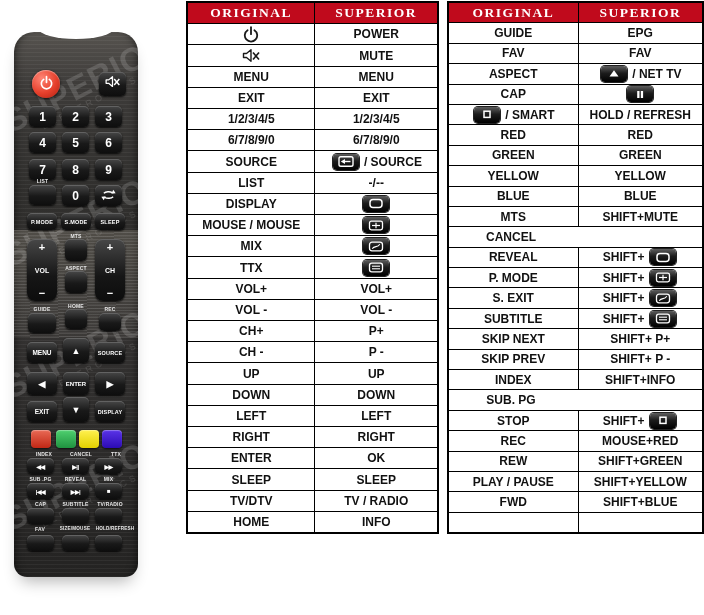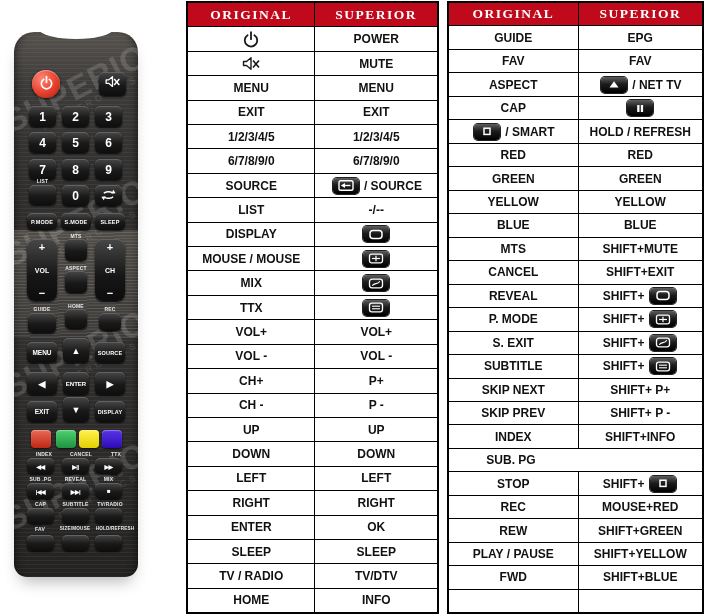--- a/index.html
+++ b/index.html
@@ -1,20 +1,20 @@
 <!DOCTYPE html>
 <html><head>
 <meta charset="utf-8">
 <style>
   html,body{margin:0;padding:0;background:#fff;}
   .screen{position:relative;width:704px;height:615px;background:#fff;overflow:hidden;
           font-family:"Liberation Sans",sans-serif;}
 
   
-  .cmp-table{position:absolute;top:1px;height:613px;display:flex;flex-direction:column;
+  .cmp-table{position:absolute;top:1px;height:533px;display:flex;flex-direction:column;
              border:2px solid #000;box-sizing:border-box;background:#fff;}
   #table-left{left:186px;width:253px;}
   #table-right{left:447px;width:257px;}
   .t-row{flex:1;display:flex;border-top:1px solid #000;min-height:0;}
   .t-row:first-child{border-top:none;}
   .t-cell{width:51%;display:flex;align-items:center;justify-content:center;
           border-right:1.5px solid #000;font-size:12px;font-weight:bold;color:#111;
           overflow:hidden;}
   .t-cell:last-child{width:49%;border-right:none;}
   .t-cell span{white-space:pre;}
@@ -407,24 +407,24 @@
       <div class="t-row">
         <div class="t-cell">
           <span>SLEEP</span>
         </div>
         <div class="t-cell">
           <span>SLEEP</span>
         </div>
       </div>
       <div class="t-row">
         <div class="t-cell">
+          <span>TV/DTV</span>
+        </div>
+        <div class="t-cell">
           <span>TV / RADIO</span>
-        </div>
-        <div class="t-cell">
-          <span>TV/DTV</span>
         </div>
       </div>
       <div class="t-row">
         <div class="t-cell">
           <span>HOME</span>
         </div>
         <div class="t-cell">
           <span>INFO</span>
         </div>
       </div>
@@ -519,23 +519,20 @@
         <div class="t-cell">
           <span>MTS</span>
         </div>
         <div class="t-cell">
           <span>SHIFT+MUTE</span>
         </div>
       </div>
       <div class="t-row">
         <div class="t-cell">
           <span>CANCEL</span>
-        </div>
-        <div class="t-cell">
-          <span>SHIFT+EXIT</span>
         </div>
       </div>
       <div class="t-row">
         <div class="t-cell">
           <span>REVEAL</span>
         </div>
         <div class="t-cell">
           <span>SHIFT+ </span>
           <span class="key"><svg width="22" height="13" viewBox="0 0 22 13">
               <rect x="5" y="2.5" width="12" height="8" rx="3" fill="none" stroke="#fff" stroke-width="1.5"></rect>

